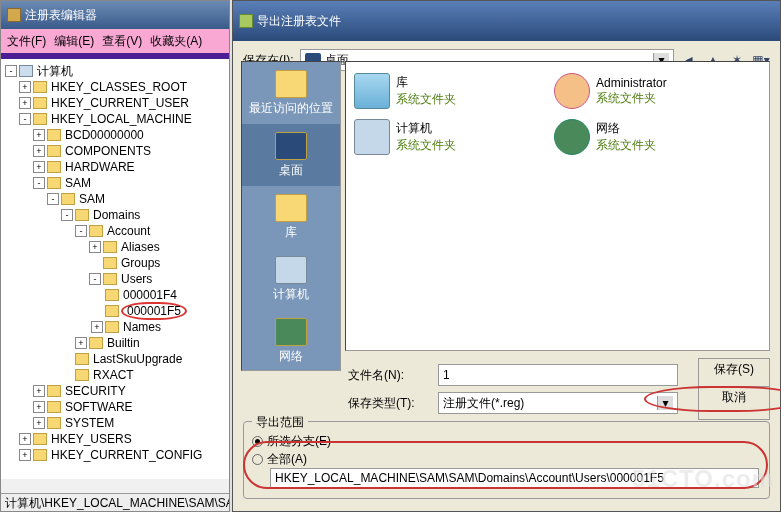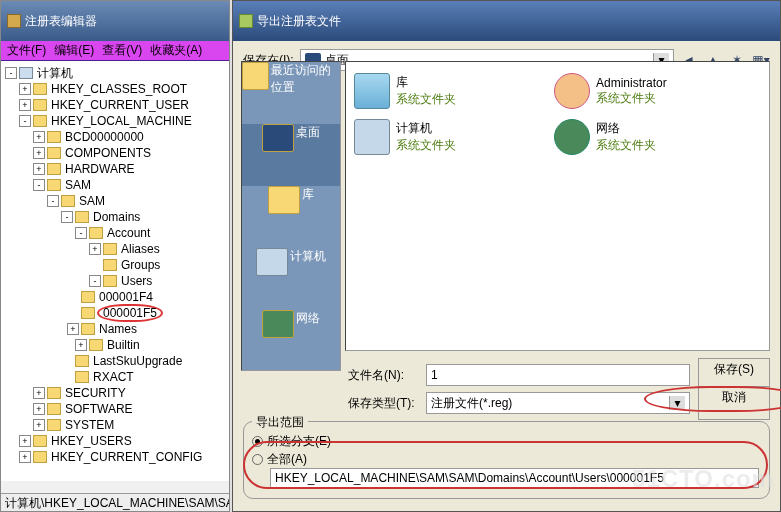--- a/index.html
+++ b/index.html
@@ -1,64 +1,64 @@
 <!DOCTYPE html>
 <html><head>
 <meta charset="utf-8">
 <style>
 *{box-sizing:border-box;margin:0;padding:0;font-family:"SimSun","Microsoft YaHei",Arial,sans-serif;font-size:12px}
 body{width:781px;height:512px;background:#e0e0e0;position:relative;overflow:hidden}
 .regedit{position:absolute;left:0;top:0;width:230px;height:512px;background:#f0f0f0;border:1px solid #888}
-.regedit .titlebar{height:20px;background:linear-gradient(#6b8bb5,#3a5a8a);color:#fff;padding:20px 6px;display:flex;align-items:center;gap:4px}
+.regedit .titlebar{height:20px;background:linear-gradient(#6b8bb5,#3a5a8a);color:#fff;padding:14px 6px;display:flex;align-items:center;gap:4px}
 .regedit .titlebar .ticon{width:14px;height:14px;background:#d4a84c;border:1px solid #8a6a2c}
-.menubar{height:20px;background:#d946ef;border-bottom:1px solid #4c1d95;display:flex;gap:8px;padding:2px 6px;align-items:center}
+.menubar{height:20px;background:#f9a8d4;border-bottom:6px solid #4c1d95;display:flex;gap:8px;padding:12px 6px;align-items:center}
 .menubar span{cursor:default}
 .tree{height:420px;overflow:auto;background:#fff;padding:4px}
 .node{display:flex;align-items:center;gap:2px;height:16px;white-space:nowrap;position:relative}
 .tw{width:12px;height:12px;border:1px solid #888;background:#fff;text-align:center;line-height:10px;font-size:9px;cursor:pointer;flex:0 0 12px}
 .tw.blank{border:none;background:transparent}
 .fld{width:14px;height:12px;background:#f8d775;border:1px solid #c0a040;flex:0 0 14px}
 .pc{width:14px;height:12px;background:#cde;border:1px solid #789;flex:0 0 14px}
 .lbl{padding:0 2px}
-.lvl0{margin-left:0}.lvl1{margin-left:14px}.lvl2{margin-left:28px}.lvl3{margin-left:42px}.lvl4{margin-left:56px}.lvl5{margin-left:70px}.lvl6{margin-left:84px}.lvl7{margin-left:62px}
+.lvl0{margin-left:0}.lvl1{margin-left:14px}.lvl2{margin-left:28px}.lvl3{margin-left:42px}.lvl4{margin-left:56px}.lvl5{margin-left:70px}.lvl6{margin-left:84px}.lvl7{margin-left:86px}
 .circled{border:2px solid #d33;border-radius:50%/60%;padding:0 4px}
 .statusbar{position:absolute;bottom:0;left:0;right:0;height:18px;background:#eee;border-top:1px solid #999;padding:1px 4px;white-space:nowrap;overflow:hidden}
 .dialog{position:absolute;left:232px;top:0;width:549px;height:512px;background:#ece9d8;border:1px solid #555}
 .dialog .titlebar{height:22px;background:linear-gradient(#5a7fb8,#2a4a7a);color:#fff;padding:20px 6px;display:flex;align-items:center;gap:4px}
 .dialog .titlebar .ticon{width:14px;height:14px;background:#a8c860;border:1px solid #6a8a30}
 .savein{display:flex;align-items:center;gap:6px;padding:8px 10px}
 .savein .dd{flex:1;display:flex;align-items:center;border:1px solid #999;background:#fff;height:22px;padding:0 4px;gap:4px}
 .savein .dd .dskicon{width:16px;height:14px;background:#2a4a7a;border-radius:2px}
 .savein .dd .ar{margin-left:auto;width:16px;text-align:center;background:#ddd;border-left:1px solid #999;cursor:pointer}
 .tbicons{display:flex;gap:6px}
 .tbicons div{width:18px;height:18px;border:1px solid transparent;display:flex;align-items:center;justify-content:center;cursor:pointer;color:#346}
 .places{position:absolute;left:8px;top:60px;width:100px;height:310px;background:#7a96b8;border:1px inset #999;display:flex;flex-direction:column}
-.place{flex:0 0 62px;display:flex;flex-direction:row;justify-content:center;gap:2px;color:#fff;cursor:pointer}
+.place{flex:0 0 62px;display:flex;flex-direction:column;align-items:center;justify-content:center;gap:2px;color:#fff;cursor:pointer}
 .place.sel{background:#5a7a9f}
 .place .pic{width:32px;height:28px;background:#f8d775;border:1px solid #c0a040;border-radius:2px}
 .place .pic.desk{background:#2a4a7a}
 .place .pic.comp{background:#c5d8ea;border-color:#789}
 .place .pic.net{background:#4a8a5a}
 .filelist{position:absolute;left:112px;top:60px;right:10px;height:290px;background:#fff;border:1px inset #999;padding:8px;display:flex;flex-wrap:wrap;align-content:flex-start;gap:4px 10px}
 .fitem{width:190px;height:42px;display:flex;align-items:center;gap:6px;cursor:pointer}
 .fitem .ficon{width:36px;height:36px;flex:0 0 36px;border-radius:3px}
 .fitem .ficon.lib{background:linear-gradient(#a8d8f0,#6ab0d8);border:1px solid #589}
 .fitem .ficon.usr{background:#f5c088;border:1px solid #c58;border-radius:50%}
 .fitem .ficon.comp{background:#c5d8ea;border:1px solid #789}
 .fitem .ficon.net{background:#4a8a5a;border:1px solid #286;border-radius:50%}
 .fitem .ft{display:flex;flex-direction:column}
 .fitem .sub{color:#4d7c0f}
-.row{position:absolute;left:115px;right:10px;height:24px;display:flex;align-items:center;gap:8px}
+.row{position:absolute;left:115px;right:10px;height:24px;display:flex;align-items:center;gap:20px}
 .row .lab{width:70px}
 .row input,.row .sel{flex:1;height:22px;border:1px solid #999;background:#fff;padding:0 4px;font-family:inherit;font-size:12px}
 .row .sel{display:flex;align-items:center}
 .row .sel .ar{margin-left:auto;width:16px;text-align:center;background:#ddd;border-left:1px solid #999;cursor:pointer}
 .row .btn{width:72px;height:34px;background:#ece9d8;border:1px solid #999;cursor:pointer;text-align:center;line-height:20px}
 .row.r1{top:362px}.row.r2{top:390px}
-.grp{position:absolute;left:10px;right:10px;top:420px;height:78px;border:1px solid #999;border-radius:10px;padding:10px 8px 6px}
+.grp{position:absolute;left:10px;right:10px;top:420px;height:78px;border:1px solid #999;border-radius:4px;padding:10px 8px 6px}
 .grp .legend{position:absolute;top:-8px;left:8px;background:#ece9d8;padding:0 4px}
 .radio{display:flex;align-items:center;gap:4px;height:18px;cursor:pointer}
 .radio .rb{width:11px;height:11px;border:1px solid #666;border-radius:50%;display:flex;align-items:center;justify-content:center}
 .radio .rb.on::after{content:"";width:5px;height:5px;background:#000;border-radius:50%}
 .grp .pathinput{margin-left:18px;width:96%;height:20px;border:1px solid #999;background:#fff;padding:0 4px;font-family:inherit;font-size:12px}
 .ring{border:2px solid #c33;border-radius:50%/60%}
 .ringA{position:absolute;left:411px;top:385px;width:160px;height:26px;pointer-events:none}
 .ringB{position:absolute;left:10px;top:440px;width:525px;height:48px;pointer-events:none;border-radius:40px}
 .wm{position:absolute;right:6px;bottom:18px;color:#ddd;font-size:24px;font-weight:bold;opacity:.55;letter-spacing:1px;pointer-events:none}
 </style>

